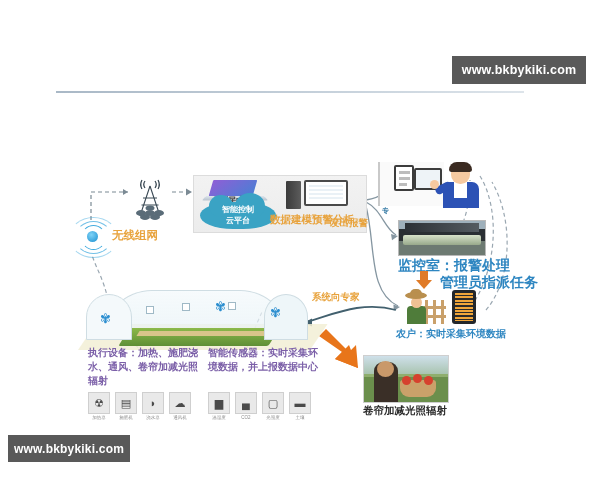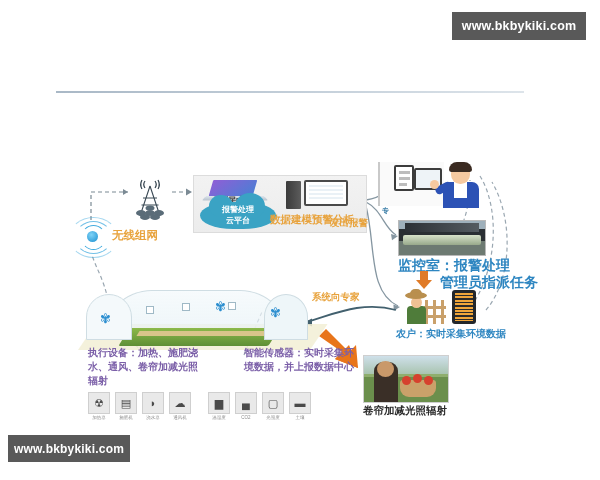--- a/index.html
+++ b/index.html
@@ -8,21 +8,21 @@
     background:#ffffff;
     font-family:"Liberation Sans","DejaVu Sans",sans-serif;
     position:relative;
   }
   .slide{position:absolute;inset:0;background:#fff;}
 
   
   .wm{
     position:absolute;background:#595959;color:#fff;
     font-weight:bold;letter-spacing:.2px;
-    display:flex;align-items:center;justify-content:center;
+    display:flex;align-items:center;justify-content:center;margin-top:44px;
   }
   .wm-top{right:14px;top:12px;width:134px;height:28px;font-size:12.5px;}
   .wm-bot{left:8px;bottom:18px;width:122px;height:27px;font-size:12px;}
 
   
   .title{
     position:absolute;left:56px;top:57px;
     font-size:19px;font-weight:bold;color:#2b2b2b;
     letter-spacing:.5px;white-space:nowrap;
   }
@@ -281,21 +281,21 @@
   .col-title{font-size:10px;line-height:14px;color:#7b5fa8;font-weight:bold;width:112px;}
   .icons{position:absolute;display:flex;gap:5px;}
   .ic{
     width:20px;height:20px;background:#e9e9e9;border:1px solid #cfcfcf;
     display:flex;align-items:center;justify-content:center;
     font-size:11px;color:#4a4a4a;
   }
   .ic-cap{font-size:4.5px;color:#8b8b8b;text-align:center;width:22px;margin-top:1px;}
   .icwrap{display:flex;flex-direction:column;align-items:center;}
 
-  .sens-title{color:#7b5fa8;margin-left:36px;}
+  .sens-title{color:#7b5fa8;}
   .exec-col{left:88px;top:196px;}
   .sens-col{left:208px;top:196px;}
 
   
   .alarm-label{left:330px;top:67px;font-size:9.5px;}
   .startdev-label{left:312px;top:141px;font-size:9.5px;}
 
   
   .bigarrow{position:absolute;left:316px;top:176px;width:46px;height:46px;}
 </style>
@@ -376,21 +376,21 @@
       <div class="laptop">
         <div class="bubble b1"></div>
         <div class="bubble b2"></div>
         <div class="bubble b3"></div>
         <div class="screen"></div>
         <div class="base"></div>
       </div>
       <div class="dc-title">数据中心</div>
       <div class="cloud"></div>
       <div class="cloud-txt">
-        <div>报警处理</div>
+        <div>智能控制</div>
         <div>云平台</div>
       </div>
       <div class="pc">
         <div class="twr"></div>
         <div class="mon">
             <i></i>
           </div>
       </div>
     </div>
     <div class="lbl lbl-orange dc-analysis">数据建模预警分析</div>

